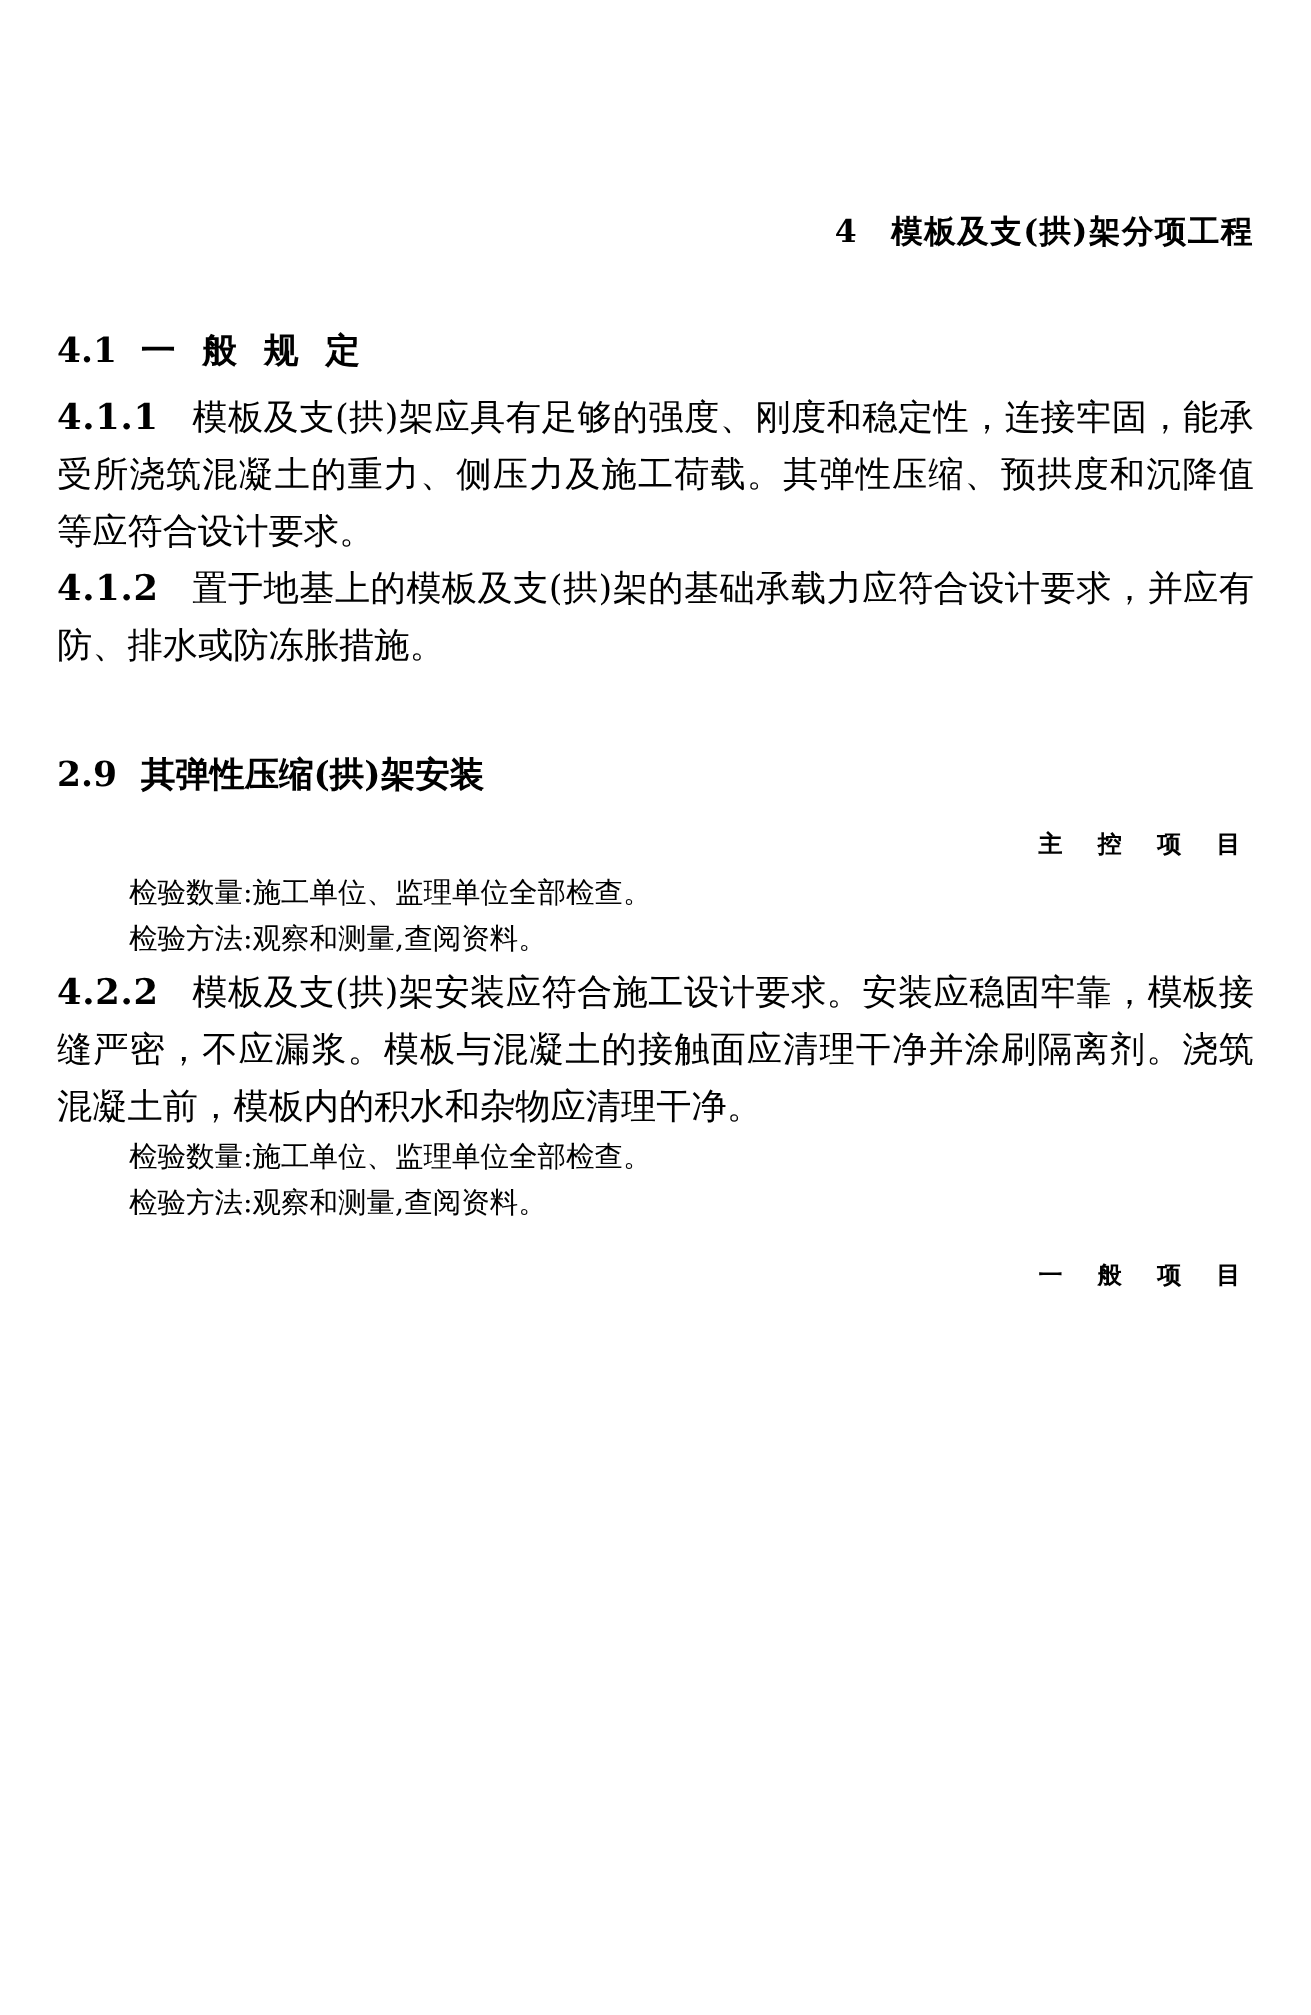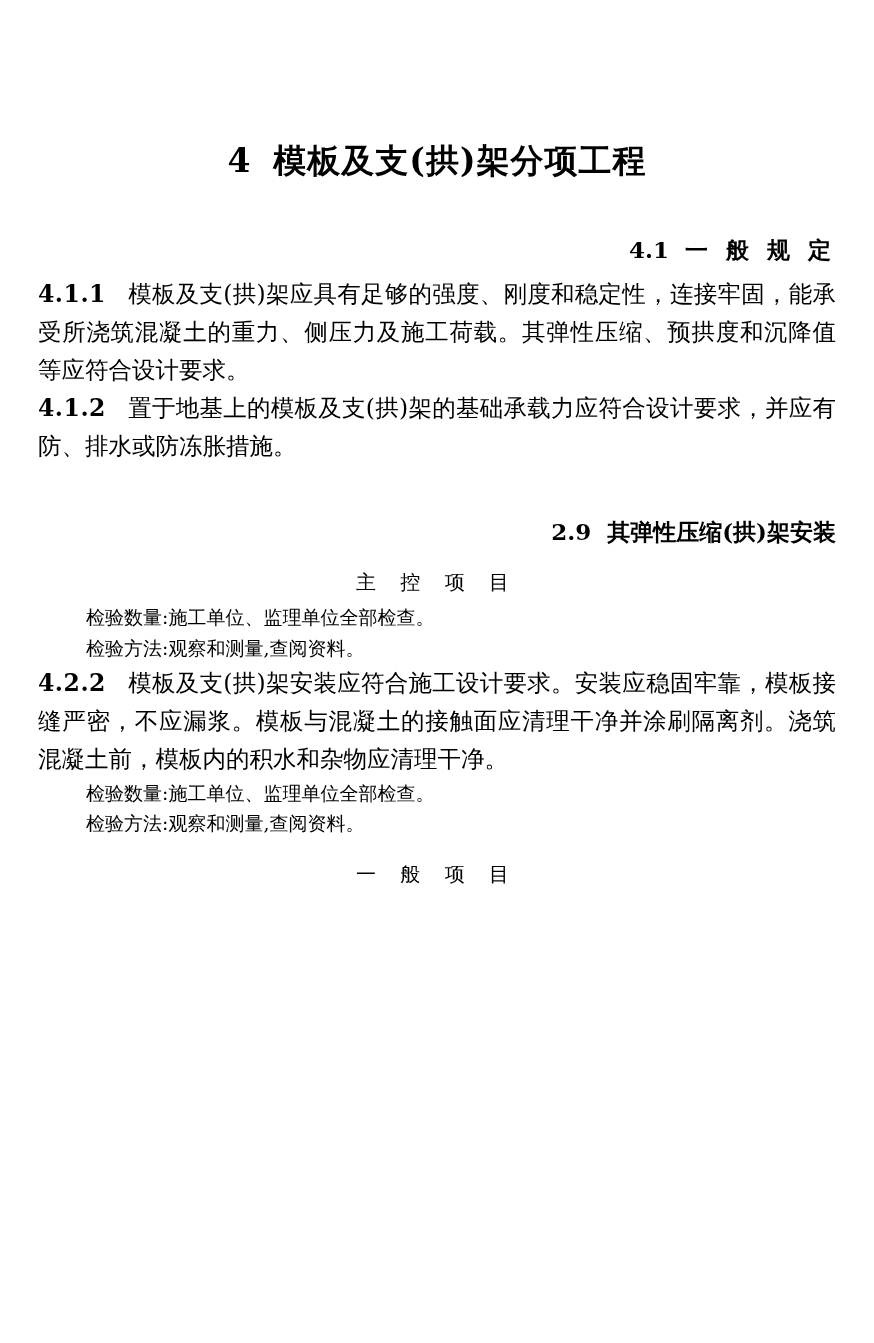--- a/index.html
+++ b/index.html
@@ -18,56 +18,56 @@
   .page {
     position: relative;
     width: 874px;
     height: 1343px;
     box-sizing: border-box;
     padding: 0 38px;
   }
 
   
   .chapter-title {
-    text-align: center;
-    font-size: 33px;
+    text-align: right;
+    font-size: 21px;
     font-weight: bold;
     letter-spacing: 1px;
     margin-top: 140px;
     margin-bottom: 0;
     line-height: 1.3;
   }
   .chapter-title .num {
     margin-right: 22px;
   }
 
   
   .section-title {
-    text-align: right;
+    text-align: left;
     font-size: 23px;
     font-weight: bold;
     margin-top: 52px;
     margin-bottom: 10px;
     line-height: 1.3;
   }
   .section-title .num {
     margin-right: 16px;
   }
   .section-title .spaced {
     letter-spacing: 5px;
   }
 
   
   .sub-head {
-    text-align: center;
-    font-size: 20px;
+    text-align: right;
+    font-size: 16px;
     letter-spacing: 9px;
     margin-top: 22px;
     margin-bottom: 6px;
-    font-weight: normal;
+    font-weight: bold;
   }
 
   
   .para {
     font-size: 23.5px;
     line-height: 1.62;
     text-align: justify;
     text-justify: inter-ideograph;
     margin: 0 0 0 0;
     letter-spacing: 0px;

